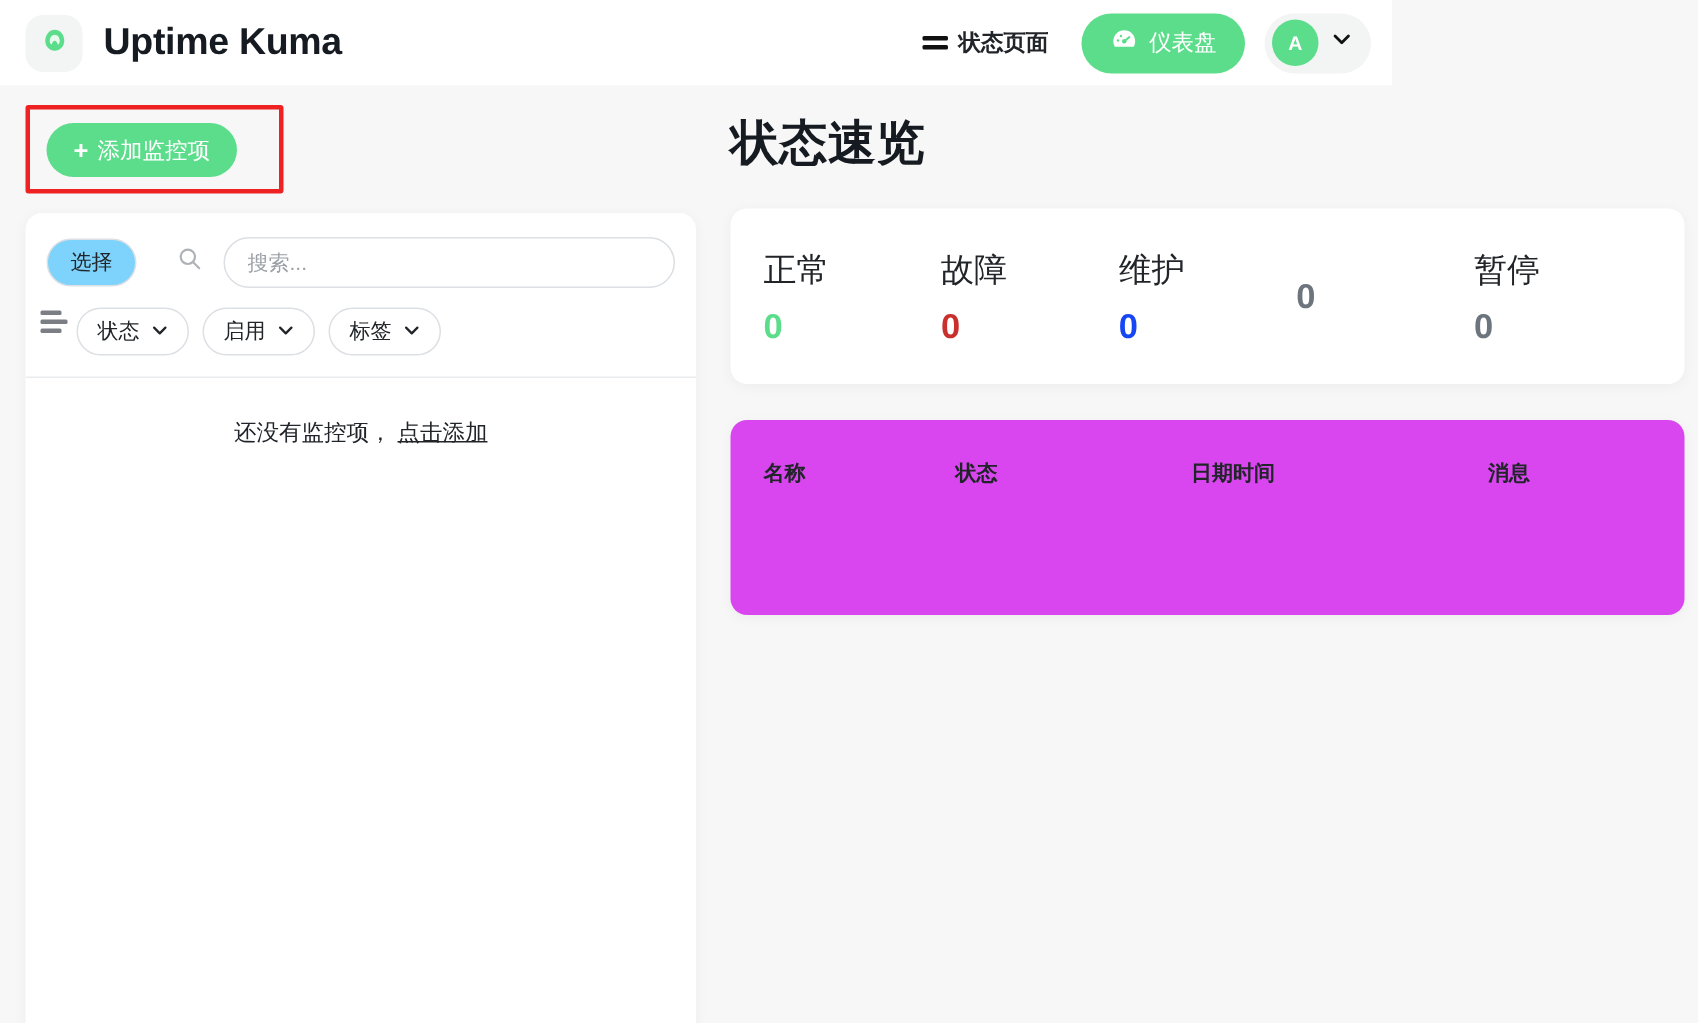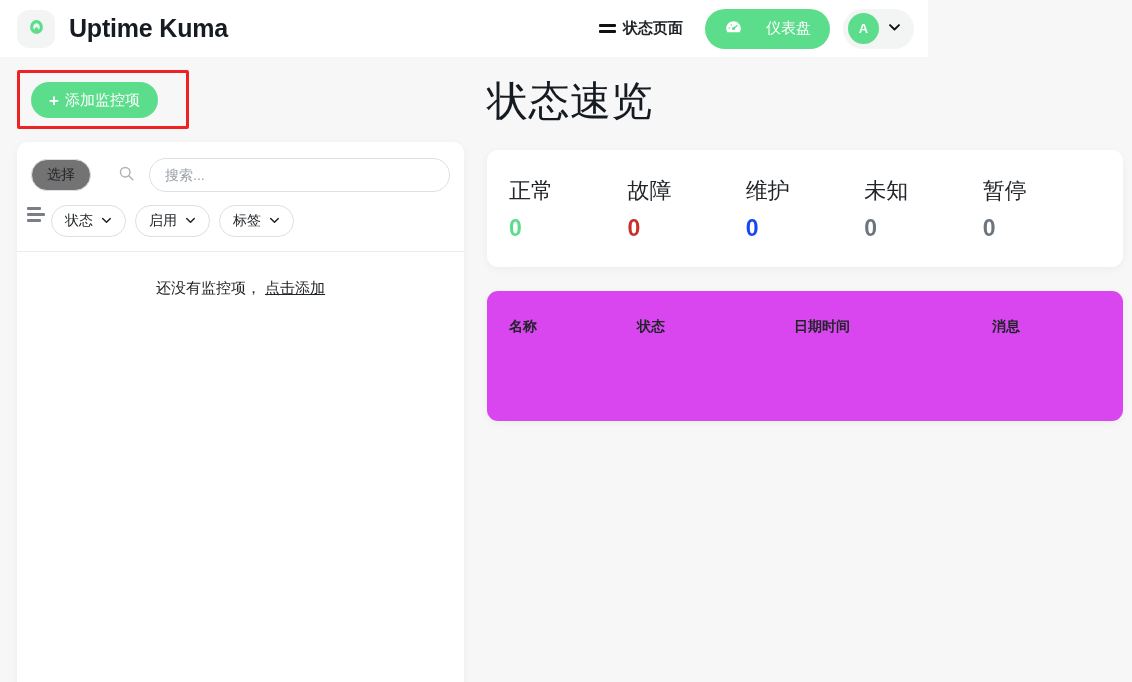--- a/index.html
+++ b/index.html
@@ -43,21 +43,21 @@
     padding: 6px 8px; cursor: pointer;
     margin-right: 14px;
     font-weight: bold;
   }
   .icon-list-bars { display: inline-flex; flex-direction: column; gap: 3px; width: 17px; }
   .icon-list-bars i { display: block; height: 3px; background: #111; border-radius: 1px; }
   .icon-list-bars i:nth-child(1) { width: 17px; }
   .icon-list-bars i:nth-child(2) { width: 17px; }
 
   .btn-dashboard {
-    display: flex; align-items: center; gap: 23px;
+    display: flex; align-items: center; gap: 7px;
     background: #5cdd8b; color: #fff;
     border: none; border-radius: 24px;
     height: 40px; padding: 0 19px;
     font-size: 15px; font-family: inherit;
     cursor: pointer;
   }
   .gauge-ico { width: 19px; height: 19px; flex-shrink: 0; }
 
   .user-pill {
     display: flex; align-items: center; gap: 9px;
@@ -100,21 +100,21 @@
     width: 447px; height: 598px;
     background: #fff; border-radius: 11px;
     box-shadow: 0 2px 9px rgba(0,0,0,0.045);
     overflow: hidden;
   }
   .filter-top {
     display: flex; align-items: center;
     padding: 16px 14px 0 14px;
   }
   .btn-select {
-    background: #737373; border: 1px solid #dcdfe3;
+    background: #7dd3fc; border: 1px solid #dcdfe3;
     border-radius: 18px; height: 32px; padding: 0 15px;
     font-size: 14px; font-family: inherit; color: #212529;
     cursor: pointer;
   }
   .search-area { display: flex; align-items: center; margin-left: 27px; flex: 1; }
   .search-ico { width: 17px; height: 17px; opacity: .55; flex-shrink: 0; }
   .search-input {
     flex: 1; margin-left: 14px;
     height: 34px; border: 1px solid #dcdfe3; border-radius: 18px;
     padding: 0 15px; font-size: 14px; font-family: inherit;
@@ -148,21 +148,21 @@
     text-align: center; padding-top: 27px;
     font-size: 15px; color: #212529;
   }
   .empty-monitors a {
     color: #212529; text-decoration: underline; margin-left: 4px; cursor: pointer;
   }
 
   
   .right-col { position: absolute; left: 487px; top: 74px; width: 636px; }
   .page-title {
-    font-size: 41px; font-weight: 400; color: #161b22;
+    font-size: 32px; font-weight: 700; color: #161b22;
     letter-spacing: 0.5px; margin-bottom: 21px;
   }
   .stats-card {
     background: #fff; border-radius: 11px;
     box-shadow: 0 2px 9px rgba(0,0,0,0.045);
     height: 117px;
     display: flex; align-items: center;
     padding: 0 22px;
   }
   .stat-col { flex: 1; text-align: left; }
@@ -307,21 +307,20 @@
       </div>
       <div class="stat-col">
         <div class="stat-label">故障</div>
         <div class="stat-value" style="color:#c9302c">0</div>
       </div>
       <div class="stat-col">
         <div class="stat-label">维护</div>
         <div class="stat-value" style="color:#1747f5">0</div>
       </div>
       <div class="stat-col">
-        <div class="stat-label">未知</div>
         <div class="stat-value" style="color:#6c757d">0</div>
       </div>
       <div class="stat-col">
         <div class="stat-label">暂停</div>
         <div class="stat-value" style="color:#6c757d">0</div>
       </div>
     </div>
 
     <div class="events-card">
       <div class="evt-head">

